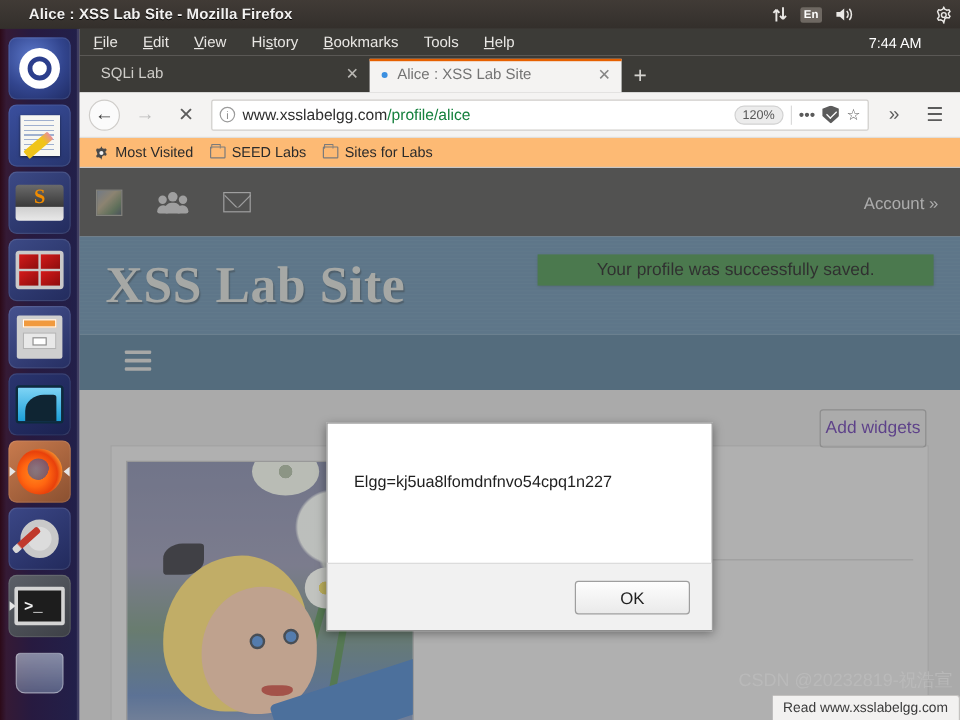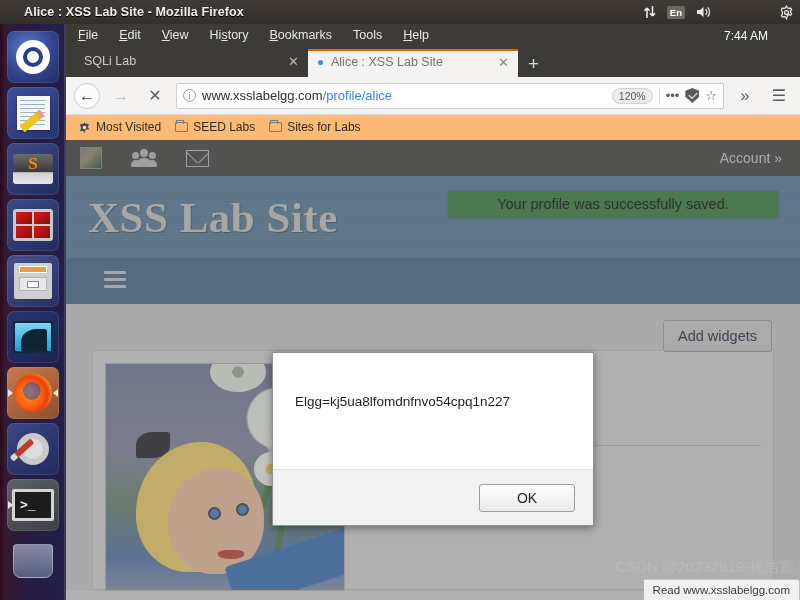--- a/index.html
+++ b/index.html
@@ -187,21 +187,21 @@
              color: #5b5b5b; font-size: 16px; }
   .nav-btn.back { border: 1px solid #cfcdca; border-radius: 50%; background:#fbfbfb; color:#3d3d3d; }
   .nav-btn.fwd { color: #bcbcbc; }
   .urlbar {
     flex: 1; height: 26px; background: #fff; border: 1px solid #cfcdca; border-radius: 2px;
     display: flex; align-items: center; padding: 0 6px; gap: 6px;
   }
   .urlbar .info { color: #8b8b8b; font-size: 12px; border:1px solid #9b9b9b; border-radius:50%;
                   width:13px;height:13px;display:flex;align-items:center;justify-content:center;font-size:9px;}
   .urltext { flex: 1; font-size: 13px; color: #2f2f2f; white-space: nowrap; }
-  .urltext .path { color: #3b82f6; }
+  .urltext .path { color: #15803d; }
   .zoombadge {
     font-size: 10.5px; color: #585858; background: #ececec; border: 1px solid #d2d2d2;
     border-radius: 9px; padding: 1px 6px;
   }
   .urlsep { width:1px; height:16px; background:#dadada; }
   .ic-sm { color: #5b5b5b; font-size: 13px; display:flex;align-items:center;justify-content:center; }
   .shield { width:14px;height:15px; background:#5b5b5b; clip-path: polygon(50% 0,100% 18%,100% 58%,50% 100%,0 58%,0 18%); position:relative;}
   .shield::after{content:"";position:absolute;left:3.5px;top:4px;width:7px;height:4px;border-left:1.6px solid #fff;border-bottom:1.6px solid #fff;transform:rotate(-45deg);}
 
   .ff-bookmarks {
@@ -214,21 +214,21 @@
   }
   .folder::before {
     content: ""; position: absolute; top: -3.4px; left: 0px; width: 6px; height: 3px;
     border: 1.4px solid #7b7b7b; border-bottom: none; border-radius: 1px 1px 0 0;
   }
 
   
   .content { position: relative; width: 734px; height: 460px; background: #d8d8d8; overflow: hidden; }
 
   .elgg-topbar {
-    height: 36px; background: #3a3a38;
+    height: 57px; background: #3a3a38;
     display: flex; align-items: center; padding: 0 18px 0 14px;
   }
   .tb-icons { display: flex; align-items: center; gap: 29px; }
   .tb-avatar {
     width: 22px; height: 22px; border: 1px solid #8a8a80;
     background: linear-gradient(135deg,#6e7c8f 0%, #9a8b6d 40%, #4e6a46 75%, #2e3a4a 100%);
   }
   .tb-friends { position: relative; width: 26px; height: 18px; }
   .tb-friends i { position: absolute; background: #b9b9b9; display:block; }
   .tb-friends .h1 { width: 8px; height: 8px; border-radius: 50%; left: 9px; top: 0; }
@@ -278,21 +278,21 @@
   .elgg-navbar {
     height: 46px; background: #3d6480; display: flex; align-items: center; padding-left: 38px;
   }
   .hamburger { width: 22px; }
   .hamburger i { display: block; height: 3px; background: #c7c9c6; margin-bottom: 4px; border-radius:1px; }
 
   .page-body { position: relative; height: 287px; background: #cbcbcb; padding: 14px 26px 0 26px; }
   .add-widgets {
     position: absolute; right: 28px; top: 16px;
     border: 1px solid #9a9a9a; border-radius: 3px;
-    padding: 7px 14px; font-size: 14.5px; color: #0f172a; background: rgba(255,255,255,.06);
+    padding: 7px 4px; font-size: 14.5px; color: #4c1d95; background: rgba(255,255,255,.06);
   }
   .profile-card {
     margin-top: 32px; background: rgba(255,255,255,.22); border: 1px solid #bdbdbd;
     height: 240px; display: flex; padding: 12px;
   }
   .avatar-big {
     width: 240px; height: 228px; flex: none;
     background:
       radial-gradient(ellipse at 72% 24%, rgba(240,244,238,.95) 0 12%, transparent 13%),
       radial-gradient(ellipse at 88% 34%, rgba(222,230,220,.9) 0 16%, transparent 17%),

